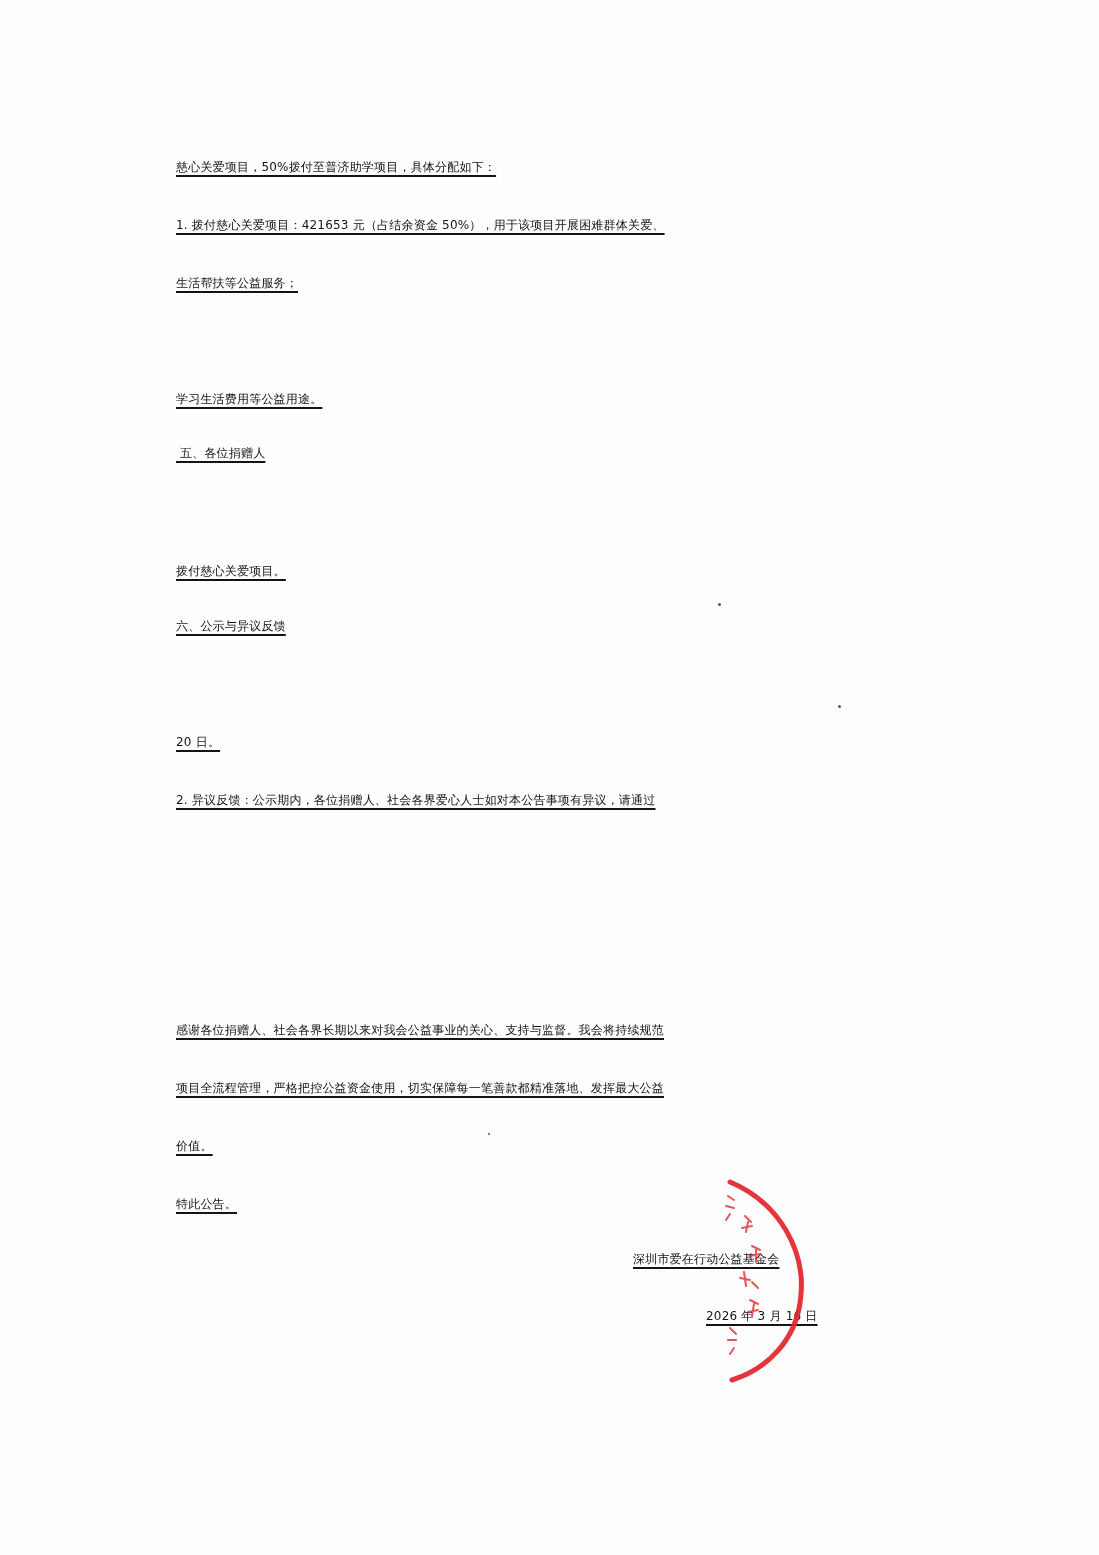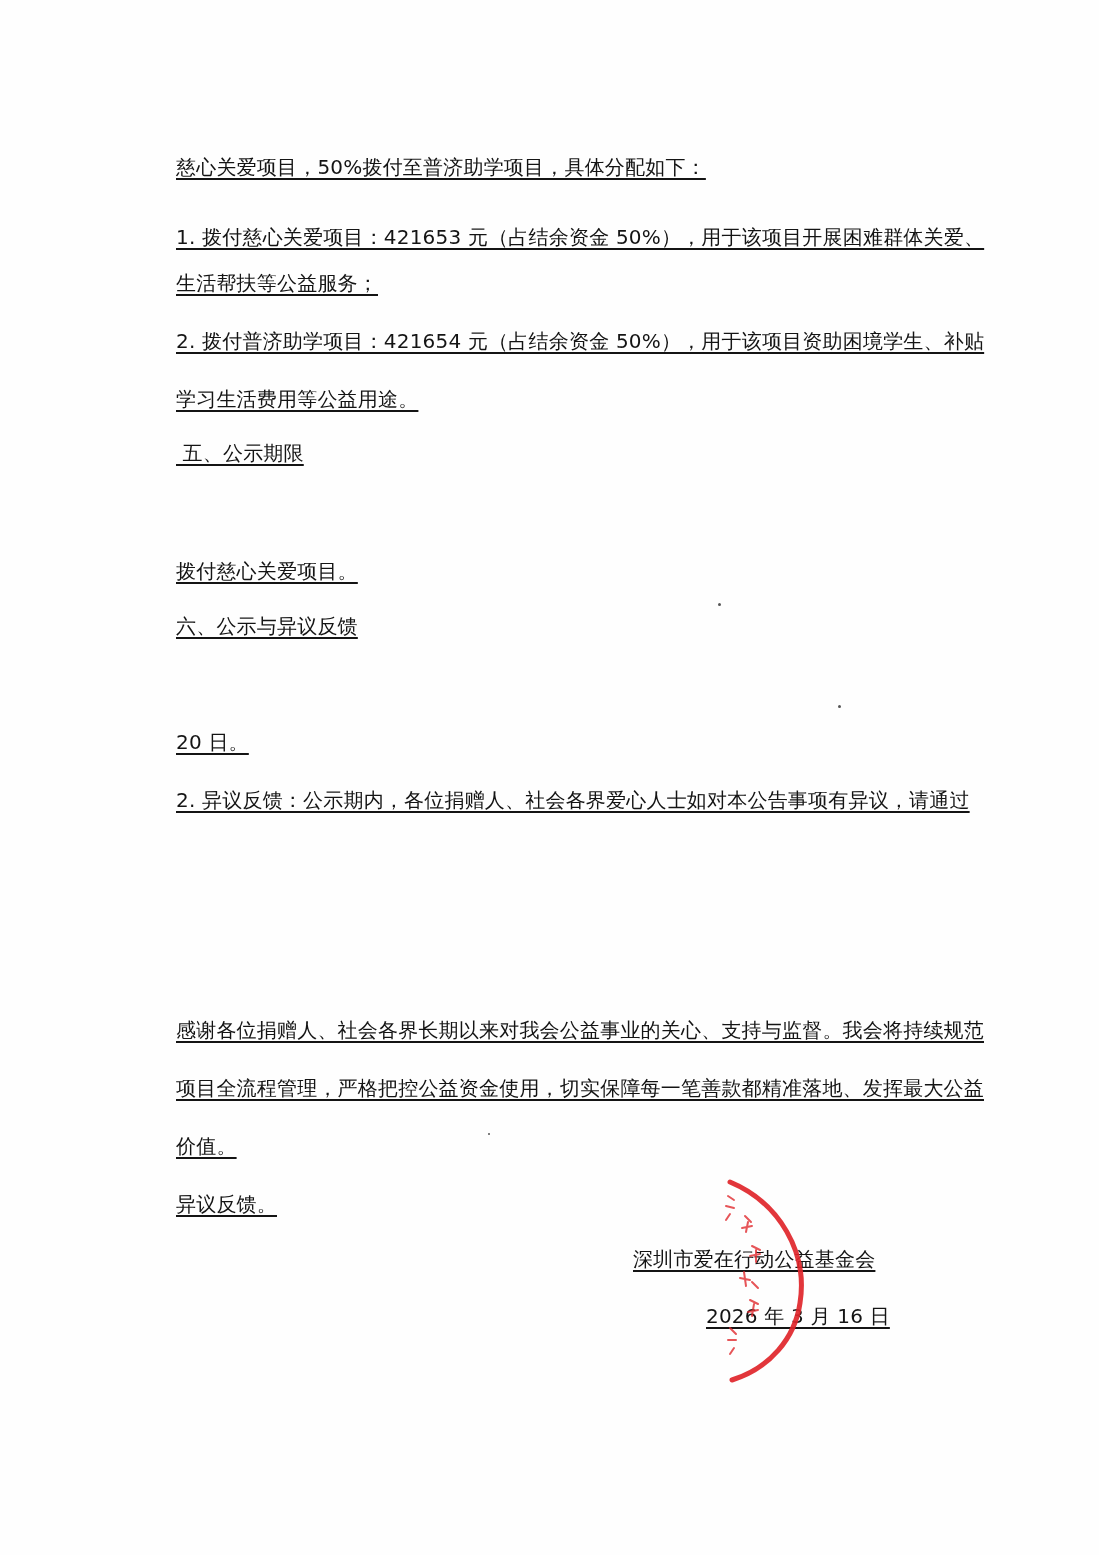--- a/index.html
+++ b/index.html
@@ -17,21 +17,21 @@
     }
     .page {
       position: absolute;
       left: 0; top: 0;
       width: 1099px; height: 1555px;
       background: #fefefe;
     }
     .line {
       position: absolute;
       left: 176px;
-      font-size: 20px;
+      font-size: 12px;
       line-height: 24px;
       white-space: nowrap;
       text-decoration: underline;
       text-decoration-thickness: 2px;
       text-underline-offset: 4px;
       letter-spacing: 0.2px;
       font-weight: 500;
       color: #141414;
     }
     .right {
@@ -52,33 +52,32 @@
       background: #555;
       border-radius: 50%;
     }
   </style>
 </head>
 <body>
 
 <div class="page">
 
   <div class="line" style="top:155px">慈心关爱项目，50%拨付至普济助学项目，具体分配如下：</div>
-  <div class="line" style="top:225px">1. 拨付慈心关爱项目：421653 元（占结余资金 50%），用于该项目开展困难群体关爱、</div>
+  <div class="line" style="top:213px">1. 拨付慈心关爱项目：421653 元（占结余资金 50%），用于该项目开展困难群体关爱、</div>
   <div class="line" style="top:271px">生活帮扶等公益服务；</div>
-  <div class="line" style="top:329px">2. 拨付普济助学项目：421654 元（占结余资金 50%），用于该项目资助困境学生、补贴</div>
   <div class="line" style="top:387px">学习生活费用等公益用途。</div>
-  <div class="line" style="top:441px; white-space:pre"> 五、公示期限</div>
+  <div class="line" style="top:441px; white-space:pre"> 五、各位捐赠人</div>
   <div class="line" style="top:559px">拨付慈心关爱项目。</div>
   <div class="line" style="top:614px">六、公示与异议反馈</div>
   <div class="line" style="top:730px">20 日。</div>
   <div class="line" style="top:788px">2. 异议反馈：公示期内，各位捐赠人、社会各界爱心人士如对本公告事项有异议，请通过</div>
   <div class="line" style="top:1076px">项目全流程管理，严格把控公益资金使用，切实保障每一笔善款都精准落地、发挥最大公益</div>
   <div class="line" style="top:1018px">感谢各位捐赠人、社会各界长期以来对我会公益事业的关心、支持与监督。我会将持续规范</div>
   <div class="line" style="top:1134px">价值。</div>
-  <div class="line" style="top:1192px">异议反馈。</div>
+  <div class="line" style="top:1192px">特此公告。</div>
 
   <div class="line right" style="top:1247px; left:633px">深圳市爱在行动公益基金会</div>
   <div class="line right" style="top:1304px; left:706px">2026 年 3 月 16 日</div>
 
   <svg class="stamp" viewBox="0 0 110 205" xmlns="http://www.w3.org/2000/svg">
     <path d="M30 4 C 80 25, 108 75, 100 125 C 95 160, 70 190, 32 202" fill="none" stroke="#e0262b" stroke-width="5" stroke-linecap="round"></path>
     <g fill="none" stroke="#e0262b" stroke-width="2" stroke-linecap="round" opacity="0.85">
       <path d="M28 18 l6 4 M26 28 l8 2 M30 36 l-4 6"></path>
       <path d="M45 38 l6 6 M42 50 l10 -2 M48 44 l-2 10"></path>
       <path d="M52 68 l8 4 M50 78 l10 -2 M56 72 l0 12"></path>

